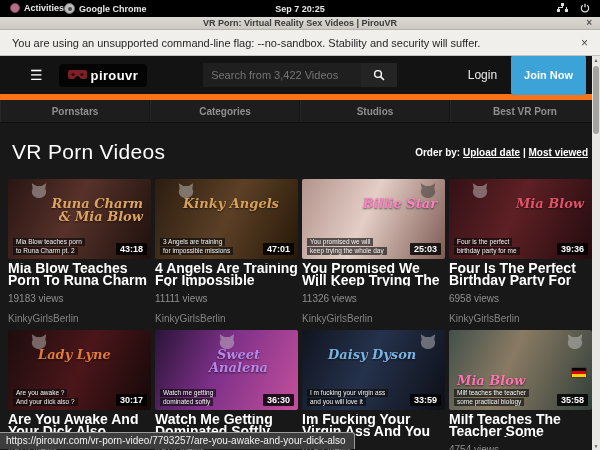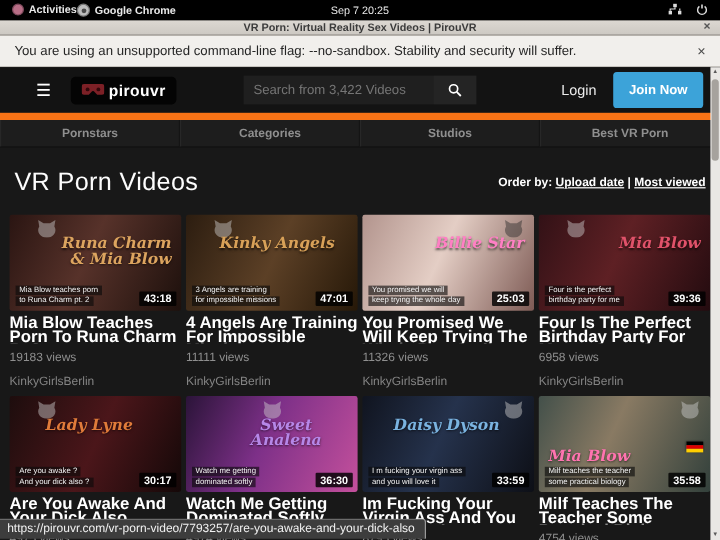--- a/index.html
+++ b/index.html
@@ -7,21 +7,21 @@
        font-family:"Liberation Sans",sans-serif;position:relative}
   
   .taskbar{height:17px;background:#000;color:#e9e9e9;display:flex;align-items:center;
            font-size:9px;font-weight:bold;position:relative}
   .tb-left{display:flex;align-items:flex-start;gap:0;padding-left:10px}
   .tb-item{display:flex;align-items:center;gap:4px;cursor:default}
   .dot-act{width:8px;height:8px;border-radius:50%;background:#b86e86;border:1px solid #7e4a5c}
   .chrome-ic{width:9px;height:9px;border-radius:50%;background:#bdbdbd;border:1px solid #777;
              display:flex;align-items:center;justify-content:center}
   .chrome-ic i{width:4px;height:4px;border-radius:50%;background:#4a4a4a;display:block}
-  .tb-clock{position:absolute;left:50%;transform:translateX(-50%);font-weight:normal}
+  .tb-clock{position:absolute;left:50%;transform:translateX(-50%);font-weight:bold}
   .tb-right{margin-left:auto;display:flex;align-items:center;gap:12px;padding-right:10px}
   
   .titlebar{height:13px;background:linear-gradient(#dcd8d2,#ccc8c2);display:flex;align-items:center;
             font-size:9px;font-weight:bold;color:#3b3b3b;position:relative;
             border-bottom:1px solid #b5b1ab;box-sizing:border-box}
   .titlebar .t-title{position:absolute;left:50%;transform:translateX(-50%);white-space:nowrap}
   .titlebar .t-close{position:absolute;right:8px;top:0;font-size:10px;color:#555;cursor:pointer}
   
   .infobar{height:26px;background:#f1efec;display:flex;align-items:center;font-size:11px;
            color:#262626;padding:0 12px;box-sizing:border-box;border-bottom:1px solid #c6c3be}
@@ -33,21 +33,21 @@
   .burger{color:#fff;font-size:14px;line-height:14px;margin-right:16px;cursor:pointer}
   .logo{display:flex;align-items:center;gap:4px;background:#040404;border-radius:4px;
         padding:4px 9px;cursor:pointer}
   .logo-text{color:#fff;font-weight:bold;font-size:13px;letter-spacing:.4px}
   .searchwrap{display:flex;margin-left:56px}
   .searchwrap input{width:158px;height:24px;background:#1f1f1f;border:0;outline:none;color:#9a9a9a;
         font-size:11px;padding:0 8px;font-family:"Liberation Sans",sans-serif;box-sizing:border-box}
   .search-btn{width:36px;height:24px;background:#242424;border:0;display:flex;align-items:center;
         justify-content:center;cursor:pointer}
   .login{margin-left:auto;color:#ececec;font-size:12px;cursor:pointer;margin-right:14px}
-  .join{height:30px;padding:0 13px;border:0;border-radius:3px;color:#fff;font-size:11px;
+  .join{height:40px;padding:0 13px;border:0;border-radius:3px;color:#fff;font-size:11px;
         font-weight:bold;cursor:pointer}
   .nav{height:22px;background:#1d1d1d;display:flex;border-top:6px solid #f97316;
        border-bottom:1px solid #101010}
   .nav-item{flex:1;display:flex;align-items:center;justify-content:center;color:#8f8f8f;
        font-size:10px;font-weight:bold;border-right:1px solid #141414;
        border-left:1px solid #272727;cursor:pointer}
   .heading-row{display:flex;align-items:center;padding:17px 12px 0 12px}
   .h1{color:#fdfdfd;font-size:21px;font-weight:400;letter-spacing:.3px}
   .orderby{margin-left:auto;color:#fff;font-size:10px;font-weight:bold}
   .orderby a{color:#fff;text-decoration:underline;cursor:pointer}

